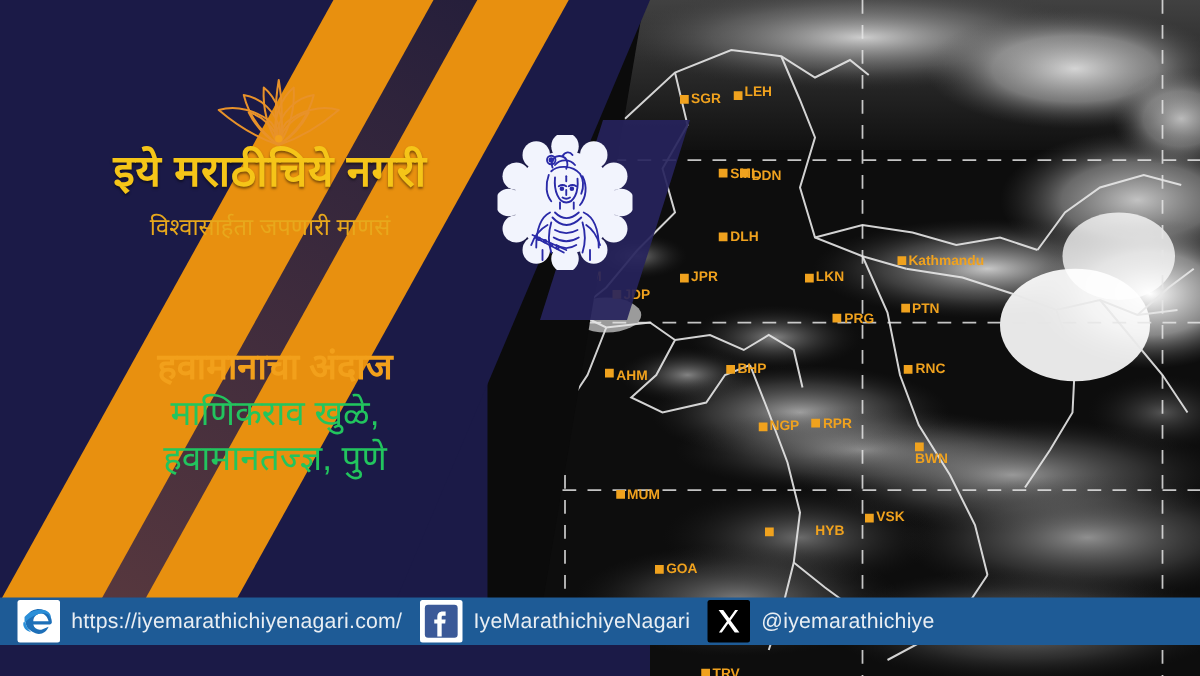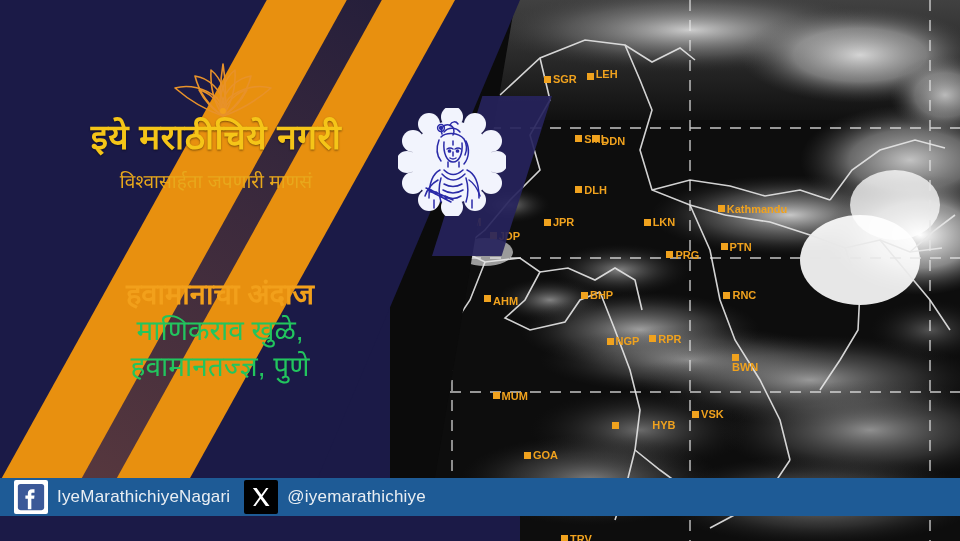--- a/index.html
+++ b/index.html
@@ -406,20 +406,33 @@
   <div class="headline">
     <span class="l1">हवामानाचा अंदाज</span>
     <span class="l2">माणिकराव खुळे,</span>
     <span class="l3">हवामानतज्ज्ञ, पुणे</span>
   </div>
 
   <div class="belowbar"></div>
 
   <div class="footer">
 
+    <div class="fitem">
+      <span class="ficon">
+        <svg viewBox="0 0 32 32" width="28" height="28" aria-hidden="true">
+          <path d="M5 21 C2 14 6 6 14 5 C22 4 28 10 28 17 C28 18 27 19 26 19
+                   L11 19 C12 23 16 25 20 23 L25 21 C23 26 18 29 13 27 C9 25 6 23 5 21Z" fill="#1d6fb8"></path>
+          <path d="M11 16 L25 16 C24 11 20 8 17 9 C13 10 11 13 11 16Z" fill="#ffffff"></path>
+          <path d="M3 12 C7 7 16 4 22 6 C27 8 28 12 26 14 C27 10 23 8 18 9
+                   C12 10 6 14 3 18 Z" fill="#2b8fd8"></path>
+          <path d="M2 17 C1 21 4 25 9 26 C6 23 4 20 4 17Z" fill="#2b8fd8"></path>
+        </svg>
+      </span>
+      <span class="ftext">https://iyemarathichiyenagari.com/</span>
+    </div>
 
     <div class="fitem">
       <span class="ficon">
         <svg viewBox="0 0 32 32" width="28" height="28" aria-hidden="true">
           <rect x="1" y="1" width="30" height="30" rx="3" fill="#3b5998"></rect>
           <path d="M20 11 L17.6 11 C16.7 11 16.4 11.5 16.4 12.3 L16.4 14.4
                    L20 14.4 L19.6 18 L16.4 18 L16.4 30 L12.4 30 L12.4 18
                    L9.6 18 L9.6 14.4 L12.4 14.4 L12.4 12 C12.4 8.9 14 7 17.4 7
                    L20 7 Z" fill="#ffffff"></path>
         </svg>

